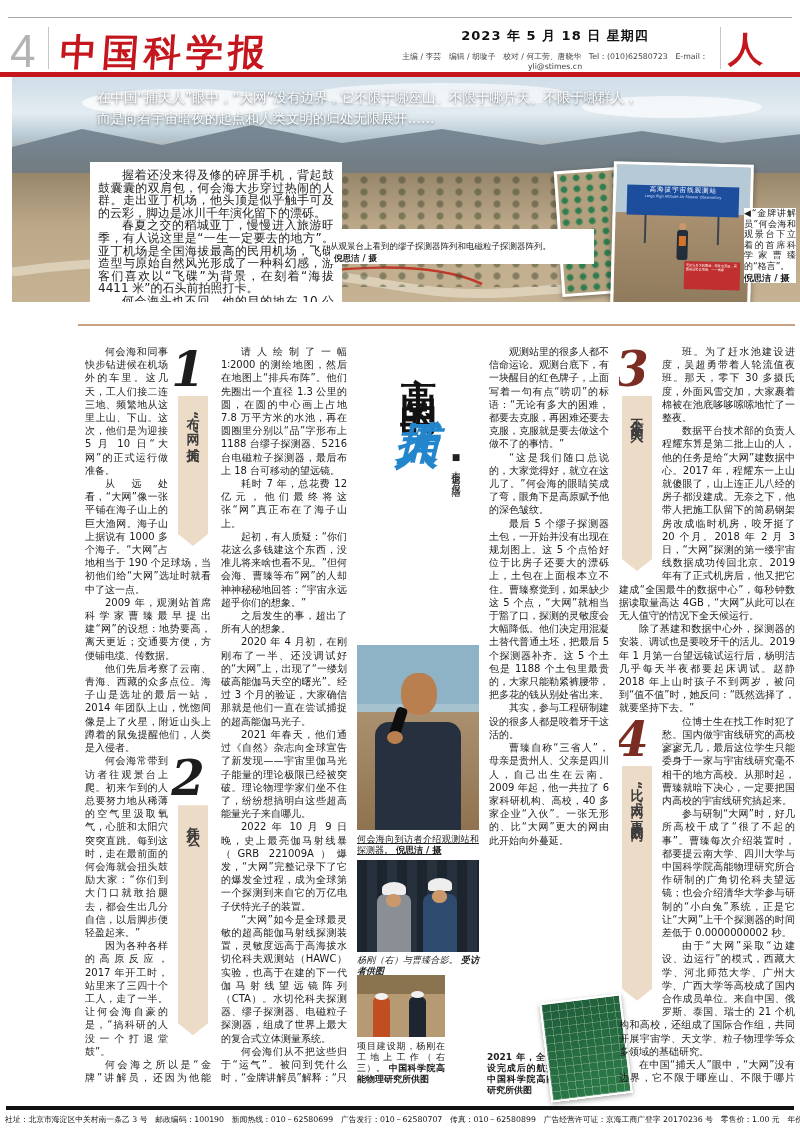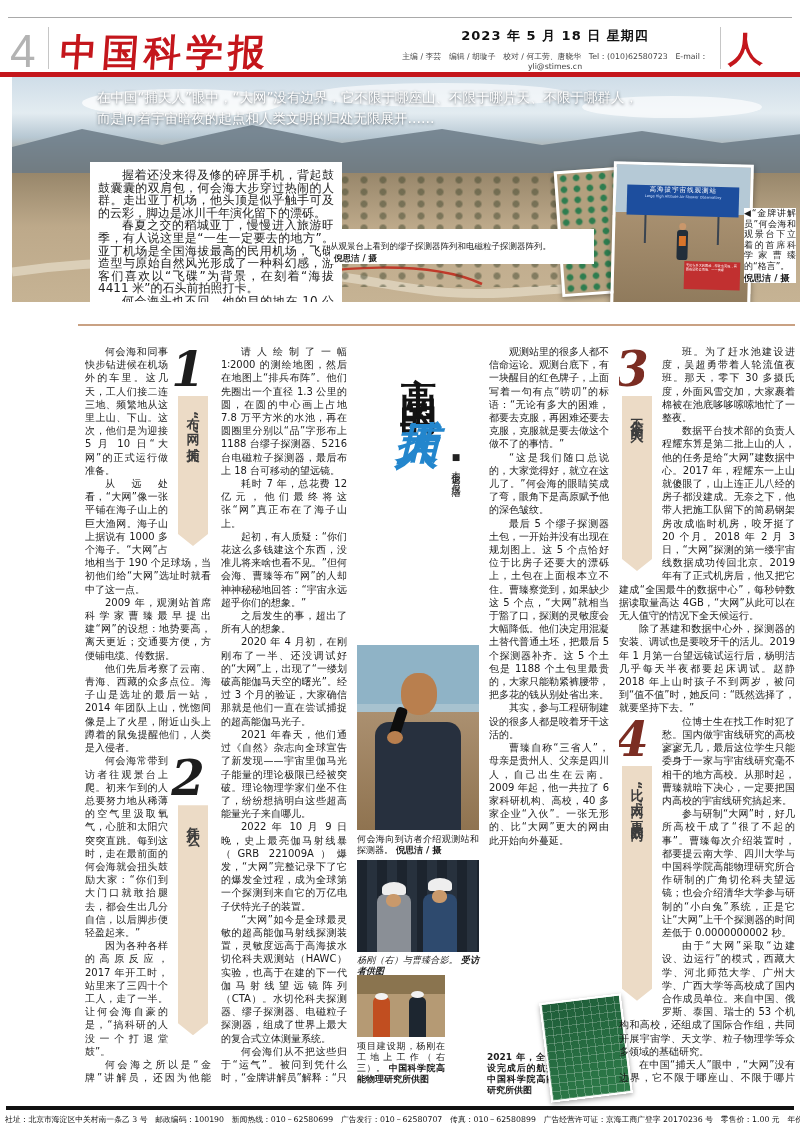--- a/index.html
+++ b/index.html
@@ -203,21 +203,21 @@
     <p>“大网”如今是全球最灵敏的超高能伽马射线探测装置，灵敏度远高于高海拔水切伦科夫观测站（HAWC）实验，也高于在建的下一代伽马射线望远镜阵列（CTA）。水切伦科夫探测器、缪子探测器、电磁粒子探测器，组成了世界上最大的复合式立体测量系统。</p>
     <p>何会海们从不把这些归于“运气”。被问到凭什么时，“金牌讲解员”解释：“只要肯咬牙坚持，就一定会看到。”</p>
   </div>
 
   <div class="photo ph1">
     <div class="torso"></div>
     <div class="head"></div>
     <div class="mic"></div>
     <div class="hand"></div>
   </div>
-  <div class="cap" style="left:357px;top:834px;width:122px;">
+  <div class="cap" style="left:357px;top:834px;width:122px;text-decoration:underline;">
     <span>何会海向到访者介绍观测站和探测器。</span>
     <b>倪思洁 / 摄</b>
   </div>
   <div class="photo ph2">
     <div class="fig" style="left:20px;background:#8a8f96;"></div>
     <div class="fig" style="left:66px;background:#2e4a6e;"></div>
     <div class="helm" style="left:25px;top:22px;"></div>
     <div class="helm" style="left:71px;top:18px;"></div>
     <div class="face" style="left:29px;top:34px;"></div>
     <div class="face" style="left:75px;top:30px;"></div>
@@ -261,20 +261,20 @@
     <p>数据平台技术部的负责人程耀东算是第二批上山的人，他的任务是给“大网”建数据中心。2017 年，程耀东一上山就傻眼了，山上连正儿八经的房子都没建成。无奈之下，他带人把施工队留下的简易钢架房改成临时机房，咬牙挺了 20 个月。2018 年 2 月 3 日，“大网”探测的第一缕宇宙线数据成功传回北京。2019 年有了正式机房后，他又把它建成“全国最牛的数据中心”，每秒钟数据读取量高达 4GB，“大网”从此可以在无人值守的情况下全天候运行。</p>
     <p>除了基建和数据中心外，探测器的安装、调试也是要咬牙干的活儿。2019 年 1 月第一台望远镜试运行后，杨明洁几乎每天半夜都要起床调试。赵静 2018 年上山时孩子不到两岁，被问到“值不值”时，她反问：“既然选择了，就要坚持下去。”</p>
     <div class="marker m-l">
       <div class="m-num n-red">4</div>
       <div class="m-strip h235">
         <span>比“大网”更大的网</span>
       </div>
     </div>
     <p>位博士生在找工作时犯了愁。国内做宇宙线研究的高校寥寥无几，最后这位学生只能委身于一家与宇宙线研究毫不相干的地方高校。从那时起，曹臻就暗下决心，一定要把国内高校的宇宙线研究搞起来。</p>
     <p>参与研制“大网”时，好几所高校干成了“很了不起的事”。曹臻每次介绍装置时，都要提云南大学、四川大学与中国科学院高能物理研究所合作研制的广角切伦科夫望远镜；也会介绍清华大学参与研制的“小白兔”系统，正是它让“大网”上千个探测器的时间差低于 0.0000000002 秒。</p>
-    <p>由于“大网”采取“边建设、边运行”的模式，西藏大学、河北师范大学、广州大学、广西大学等高校成了国内合作成员单位。来自中国、俄罗斯、泰国、瑞士的 53 个机构和高校，还组成了国际合作组，共同开展宇宙学、天文学、粒子物理学等众多领域的基础研究。</p>
+    <p>由于“大网”采取“边建设、边运行”的模式，西藏大学、河北师范大学、广州大学、广西大学等高校成了国内合作成员单位。来自中国、俄罗斯、泰国、瑞士的 21 个机构和高校，还组成了国际合作组，共同开展宇宙学、天文学、粒子物理学等众多领域的基础研究。</p>
     <p>在中国“捕天人”眼中，“大网”没有边界，它不限于哪座山、不限于哪片天、不限于哪群人，而是向着宇宙暗夜的起点和人类文明的归处无限展开……</p>
   </div>
 
   <div class="abs footbar"></div>
   <div class="abs footline">社址：北京市海淀区中关村南一条乙 3 号　邮政编码：100190　新闻热线：010－62580699　广告发行：010－62580707　传真：010－62580899　广告经营许可证：京海工商广登字 20170236 号　零售价：1.00 元　年价：218 元　工人日报社印刷厂印刷　印厂地址：北京市东城区安德路甲 61 号</div>
 
 </div>
 
 </body></html>

